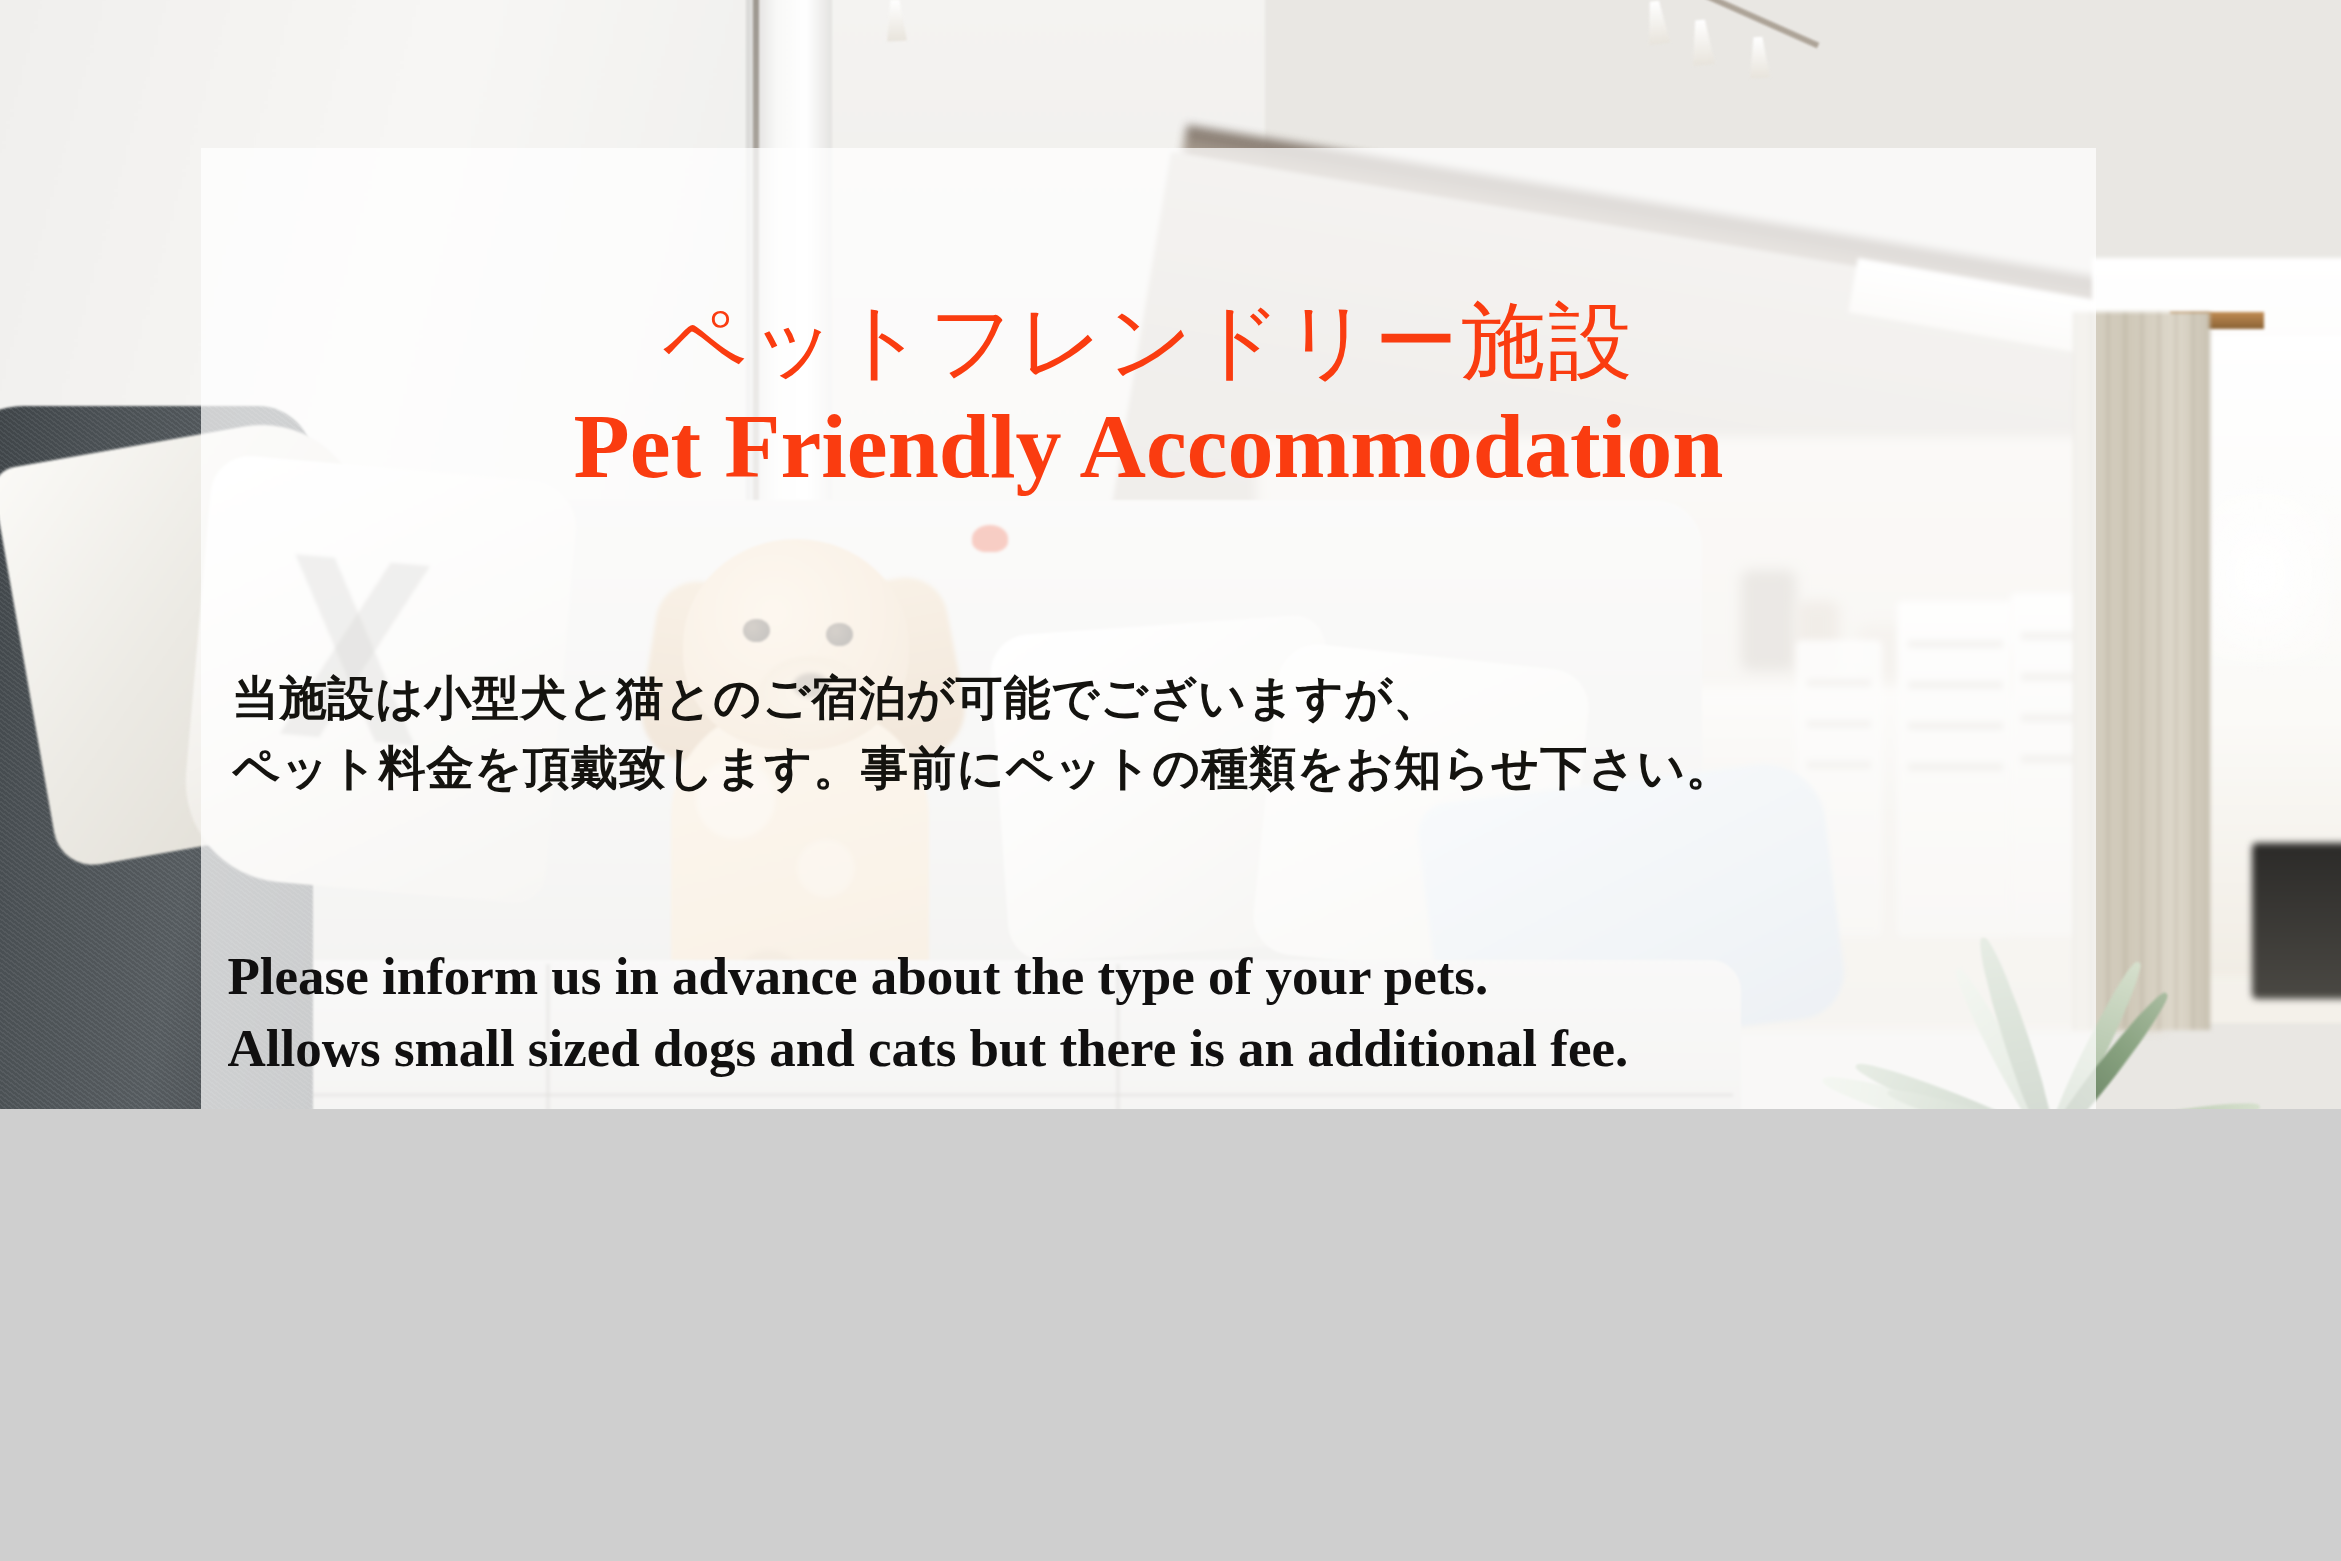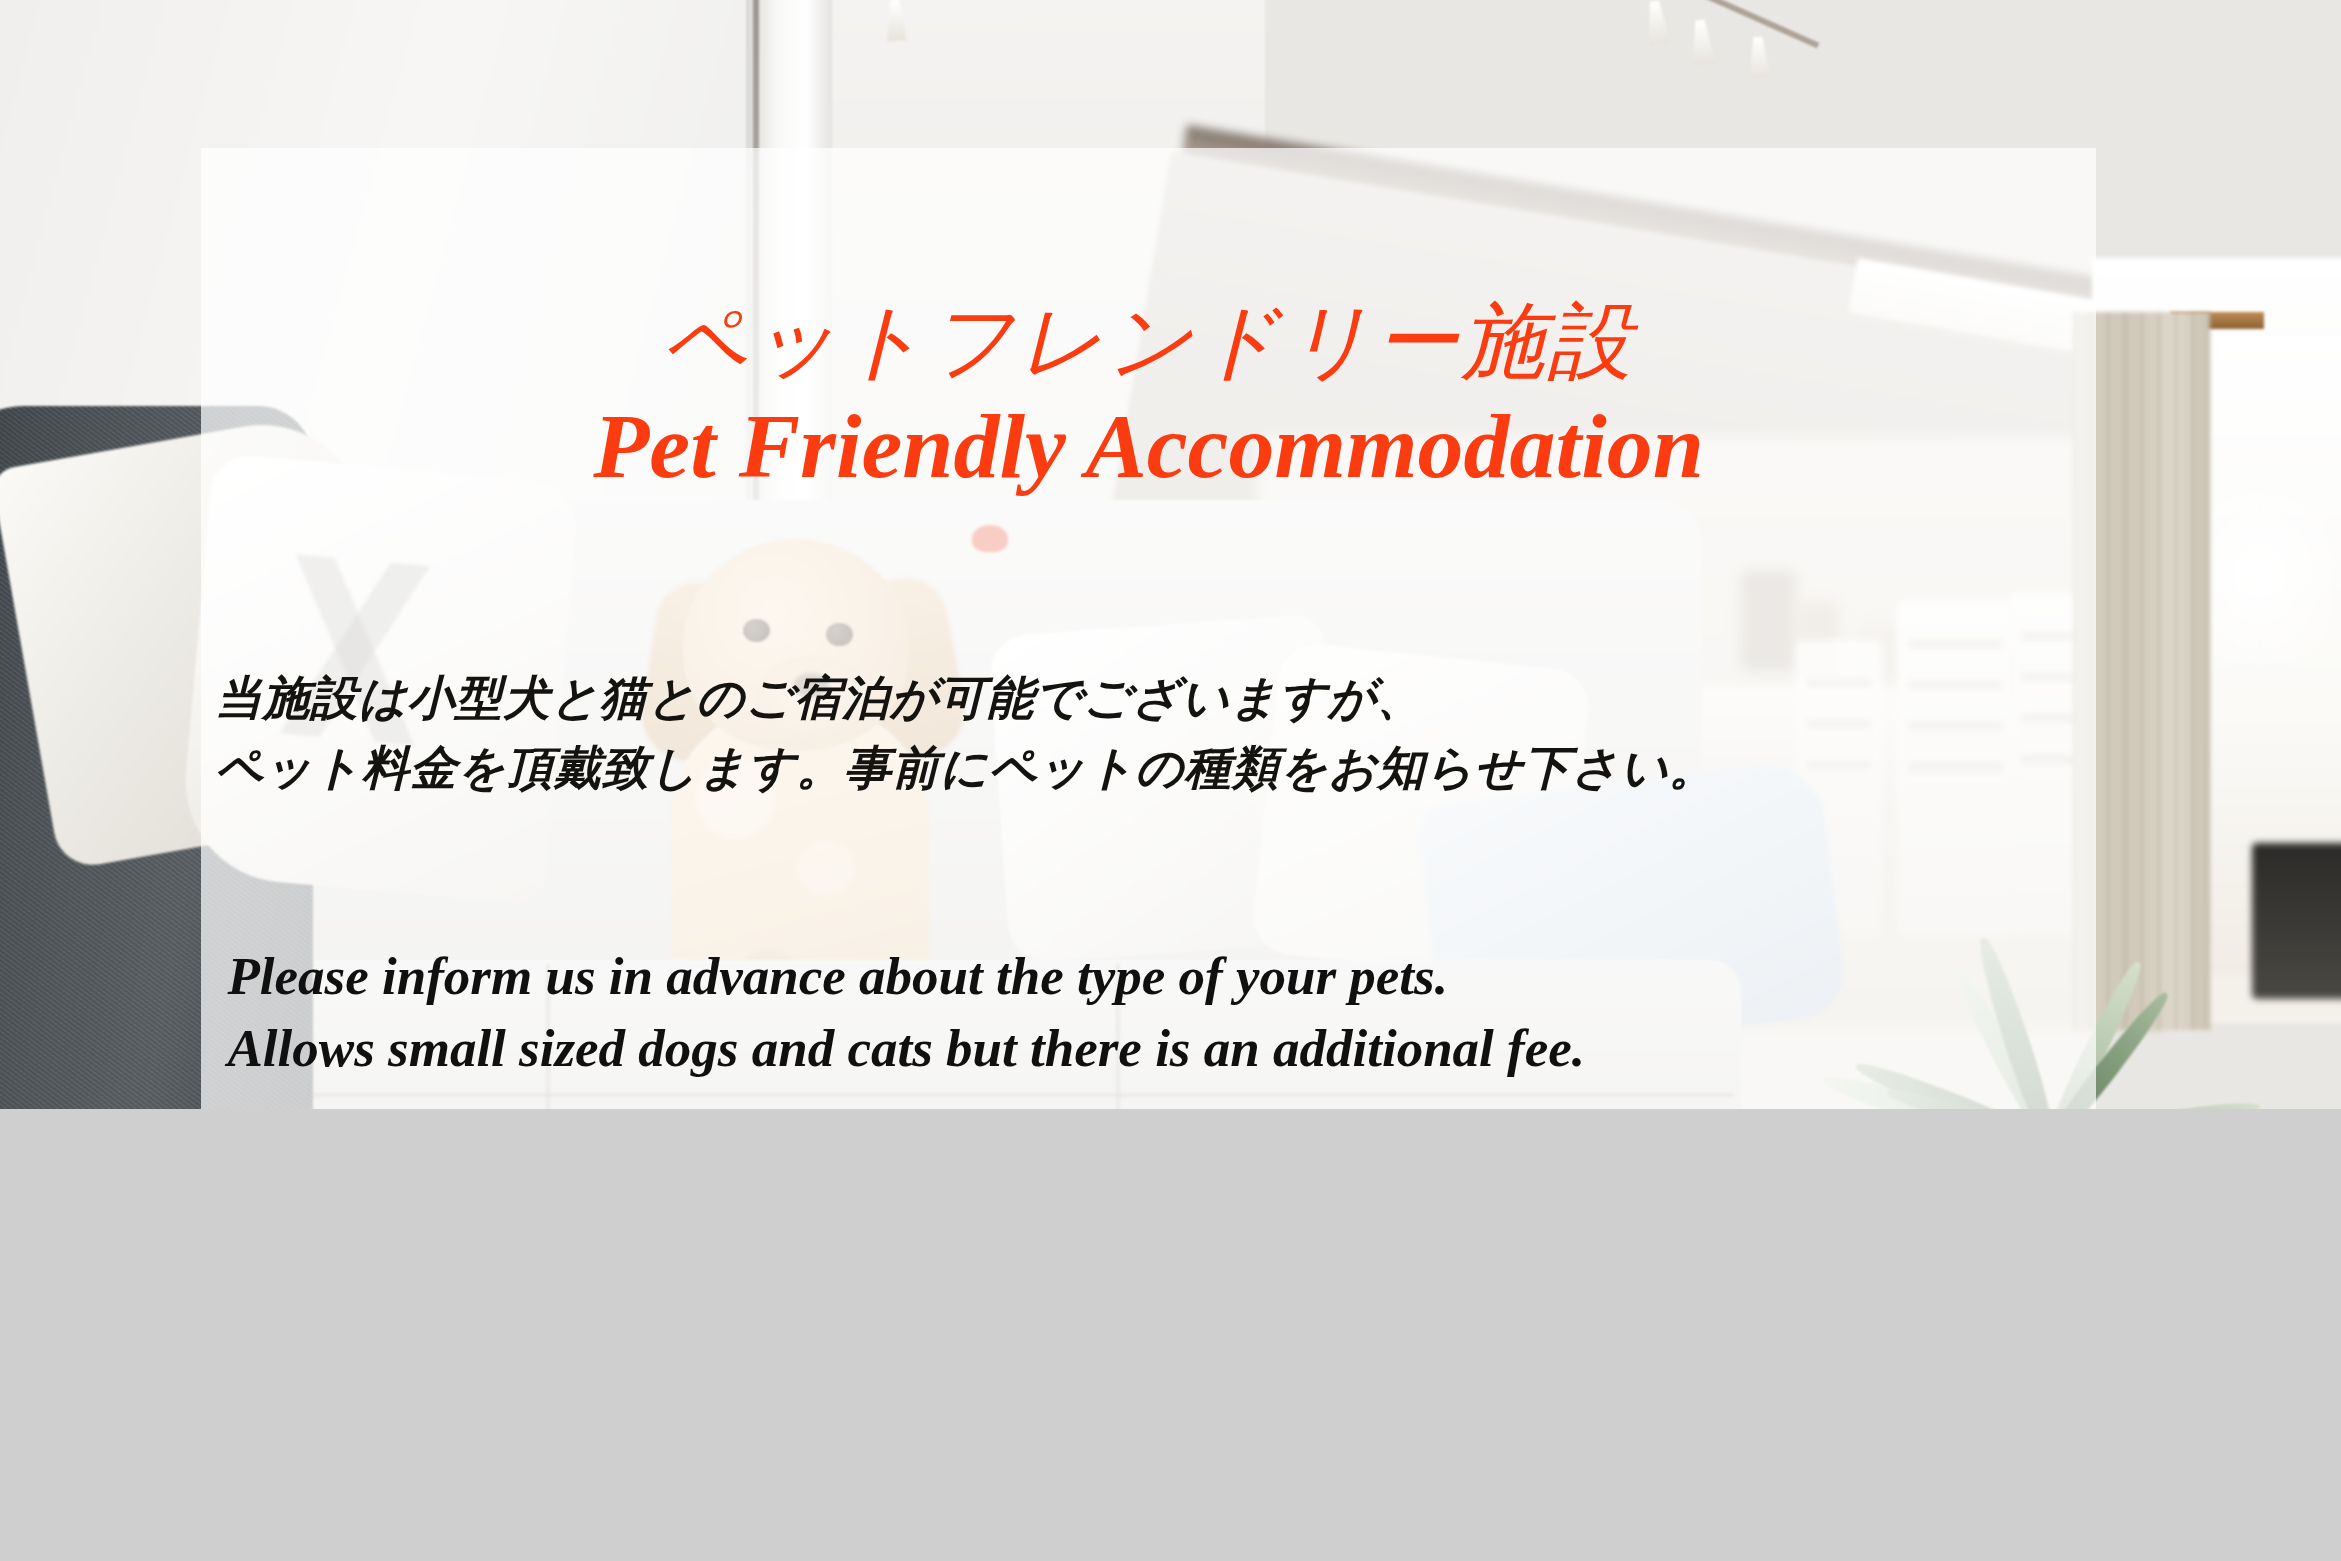--- a/index.html
+++ b/index.html
@@ -2,21 +2,20 @@
 <html style="font-size:12.5px"><head>
 <meta charset="utf-8">
 <title>Pet Friendly Accommodation</title>
 <style>
   * { margin:0; padding:0; box-sizing:border-box; }
   html,body { width:2342px; height:1561px; overflow:hidden; background:#cfcfcf; }
 
   .stage {
     position:relative; width:2342px; height:1109px; overflow:hidden;
     font-family:"Liberation Serif", serif;
-    font-style:italic;
   }
 
   
   .photo { position:absolute; inset:0; overflow:hidden; background:#e9e7e3; }
 
   
   .ceiling-wood{
     position:absolute; left:1194px; top:-94px; width:1327px; height:258px;
     background:
       repeating-linear-gradient(92deg, rgba(150,128,104,.16) 0 3.1px, rgba(255,255,255,0) 3.1px 20px),
@@ -346,21 +345,21 @@
     font-size:84px; font-weight:400; letter-spacing:3.1px; line-height:1.08;
   }
   .title-en{
     color:#fa3c10;
     font-family:"Liberation Serif", serif;
     font-size:92px; font-weight:bold; letter-spacing:0px; line-height:1.12;
     margin-top:7.8px;
   }
 
   .body-jp{
-    position:absolute; left:14px; top:515px; width:1842px;
+    position:absolute; left:31px; top:515px; width:1842px;
     color:#14130f;
     font-family:"DejaVu Sans", sans-serif;
     font-size:47px; font-weight:700; line-height:1.48; letter-spacing:0.8px;
   }
   .body-en{
     position:absolute; left:26.5px; top:792px; width:1842px;
     color:#111010;
     font-family:"Liberation Serif", serif;
     font-size:53px; font-weight:bold; line-height:1.36; letter-spacing:0px;
   }

